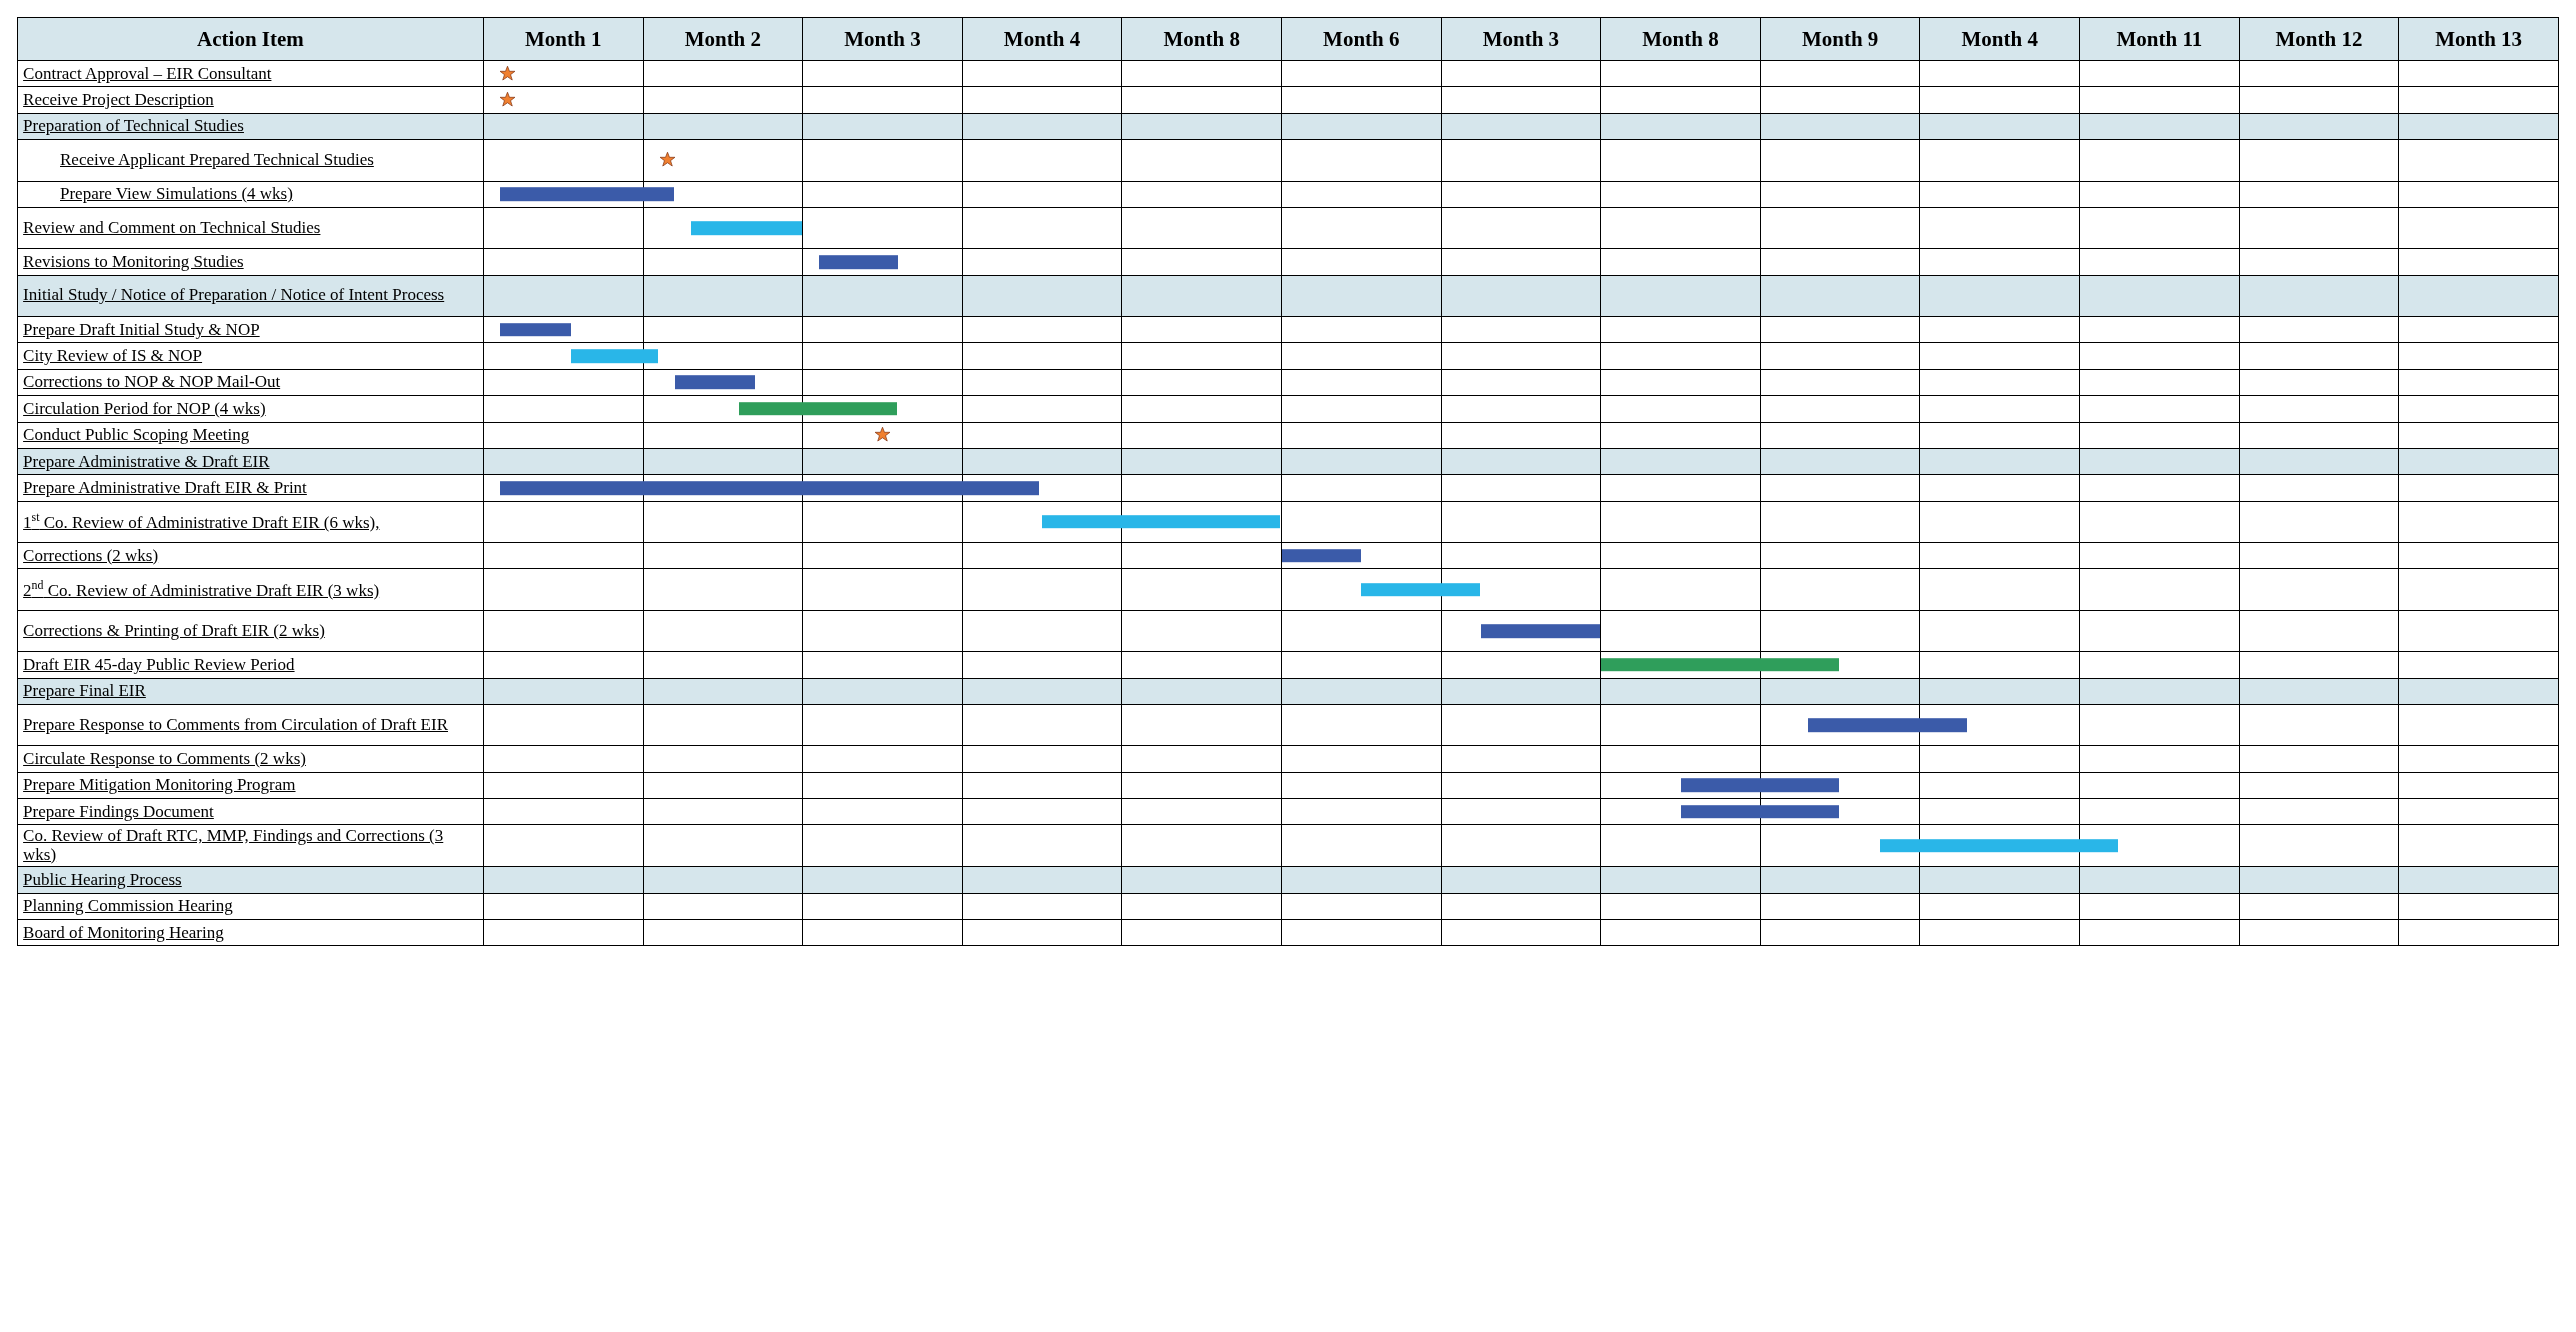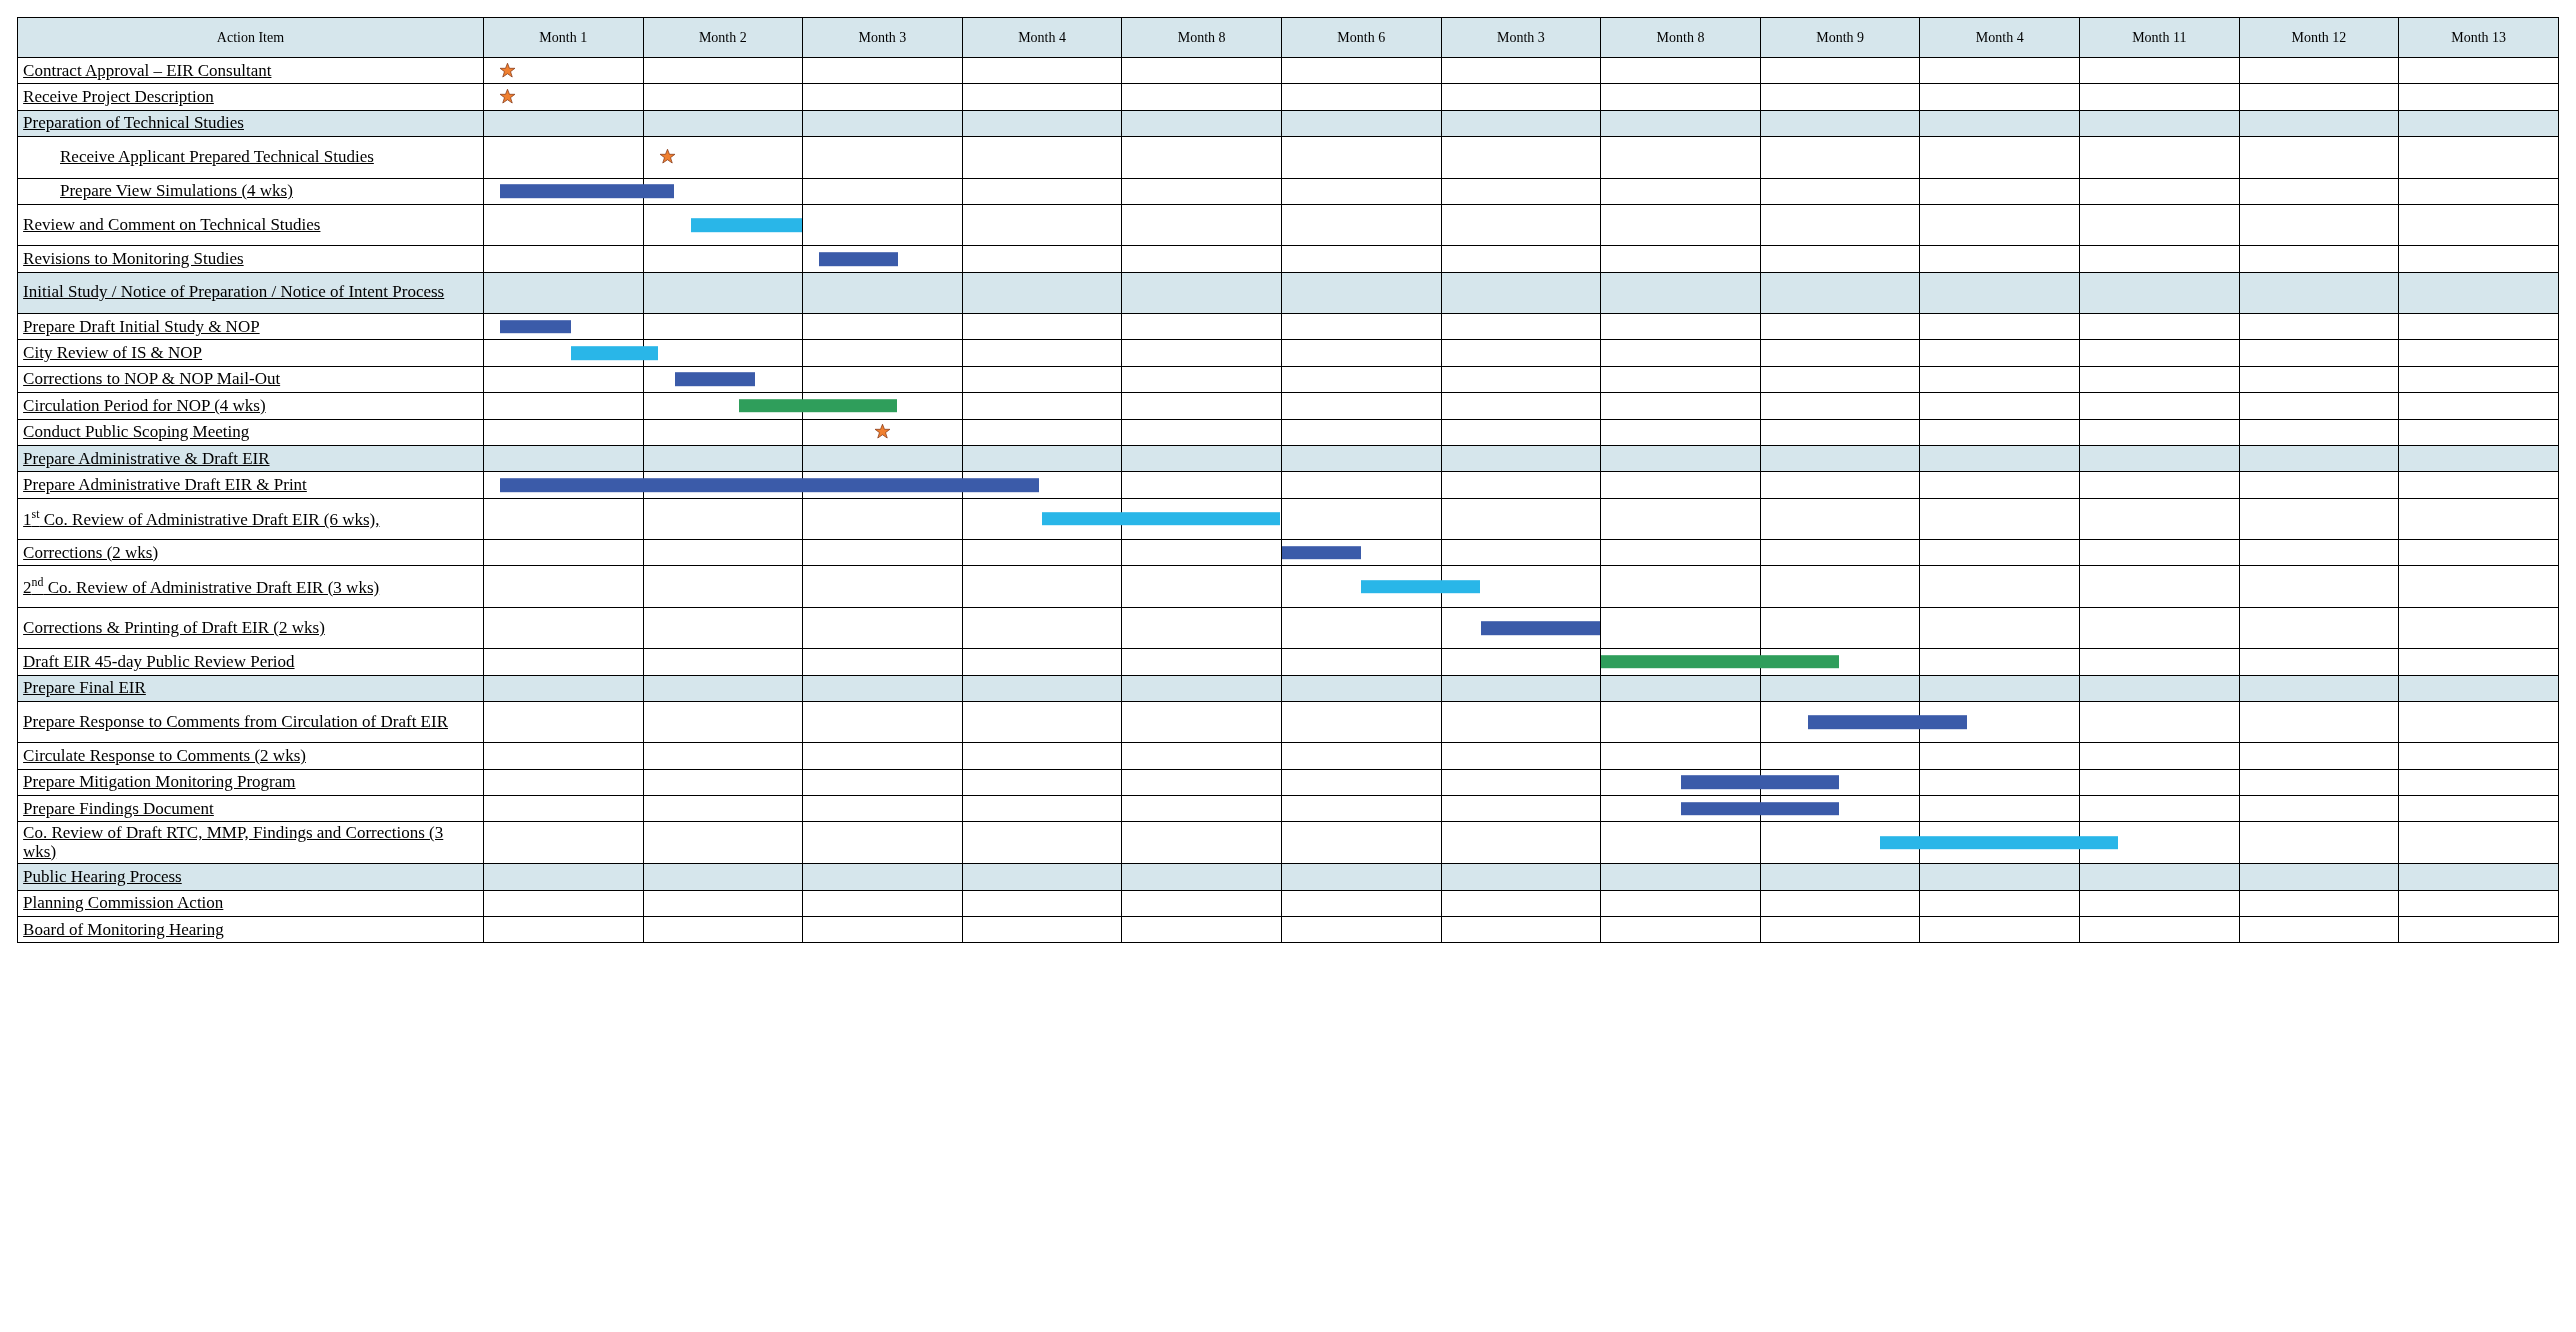--- a/index.html
+++ b/index.html
@@ -16,22 +16,22 @@
   }
   th, td {
     border: 0.8px solid #000;
     padding: 1.7px 5.1px;
     vertical-align: middle;
     height: 22px;
     position: relative;
   }
   th {
     background: #d6e6ec;
-    font-weight: normal;
-    font-size: 14px;
+    font-weight: bold;
+    font-size: 21px;
     padding: 8.5px 5.1px;
   }
   th:first-child { width: 255px; text-align: center; }
   th:not(:first-child) { width: 80px; text-align: center; }
   td.action { text-align: left; text-decoration: underline; }
   td.action.indent { padding-left: 42px; }
   tr.section td { background: #d6e6ec; }
   tr.section td.action { font-weight: normal; }
   tr.tall td { height: 37px; line-height: 1.1; padding-top:1.7px; padding-bottom:1.7px;}
   .bar-dark  { background: #3b5ba9; }
@@ -560,21 +560,21 @@
         <td></td>
         <td></td>
         <td></td>
         <td></td>
         <td></td>
         <td></td>
         <td></td>
         <td></td>
       </tr>
       <tr>
-        <td class="action">Planning Commission Action</td>
+        <td class="action">Planning Commission Hearing</td>
         <td></td>
         <td></td>
         <td></td>
         <td></td>
         <td></td>
         <td></td>
         <td></td>
         <td></td>
         <td></td>
         <td></td>

